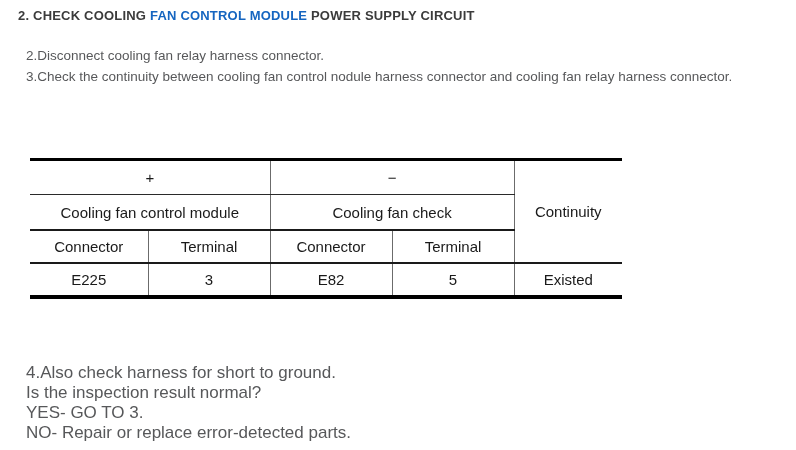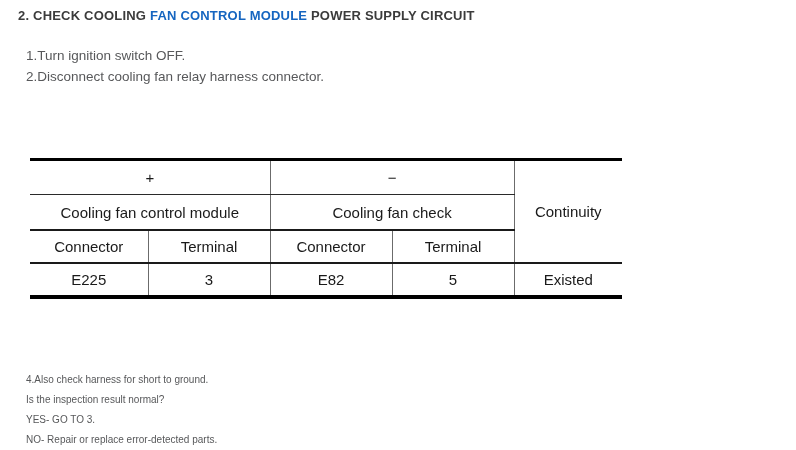--- a/index.html
+++ b/index.html
@@ -53,39 +53,38 @@
   .r2 td { height: 34px; margin-top: 43px; }
   .r3 td { height: 31px; }
   .r4 td { height: 31px; margin-top: 22px; }
   .v  { border-right: 1px solid #6b6b6b; }   
   .h1 { border-bottom: 1px solid #2a2a2a; }  
   .h2 { border-bottom: 2px solid #1a1a1a; }  
   .footer {
     position: absolute;
     left: 26px;
     top: 363px;
-    font-size: 10px;
+    font-size: 17px;
     line-height: 20px;
     color: #57585a;
     white-space: nowrap;
-    margin-top: 7px;
   }
 </style>
 </head>
 <body>
 
 <div class="page">
 
   <div class="title">
     <span>2. CHECK COOLING </span><span class="link">FAN CONTROL MODULE</span><span> POWER SUPPLY CIRCUIT</span>
   </div>
 
   <div class="steps">
-    <div>1.Turn ignition switch OFF.</div>
     <div>2.Disconnect cooling fan relay harness connector.</div>
+    <div>3.Check the continuity between cooling fan control nodule harness connector and cooling fan relay harness connector.</div>
   </div>
 
   <table class="data-table">
     <colgroup>
       <col style="width:118px">
         <col style="width:122px">
         <col style="width:122px">
         <col style="width:122px">
         <col style="width:108px">
     </colgroup>

